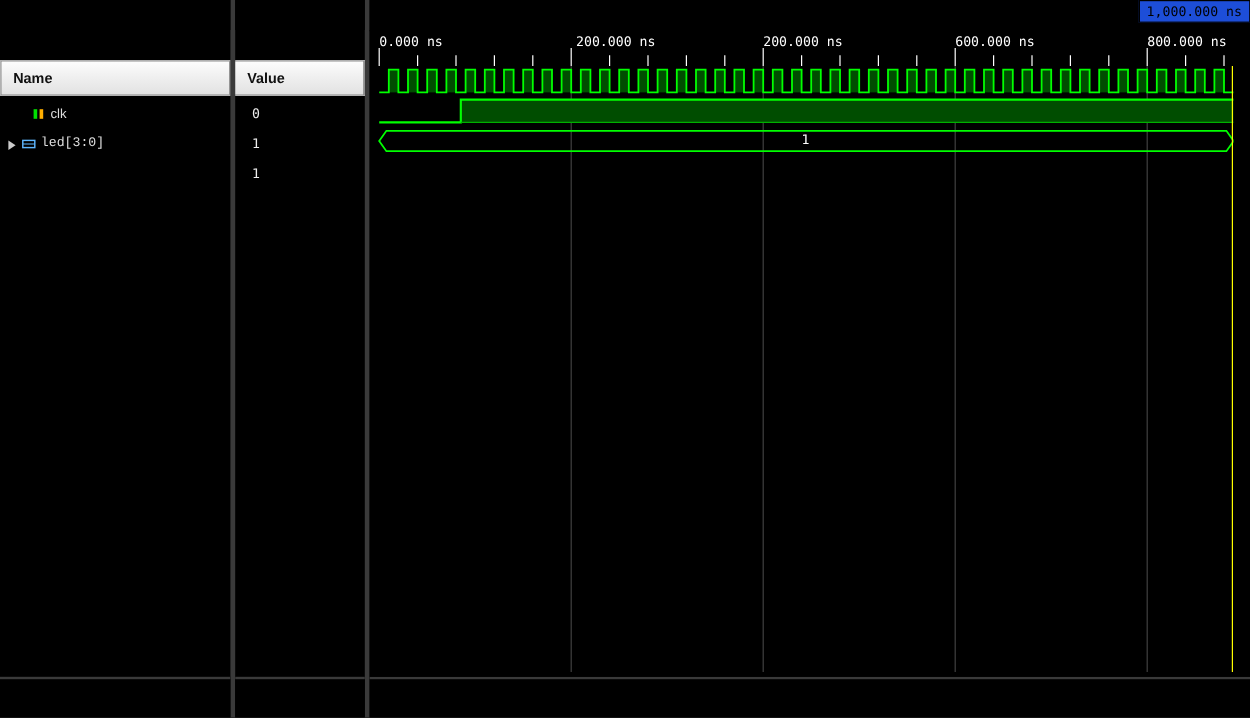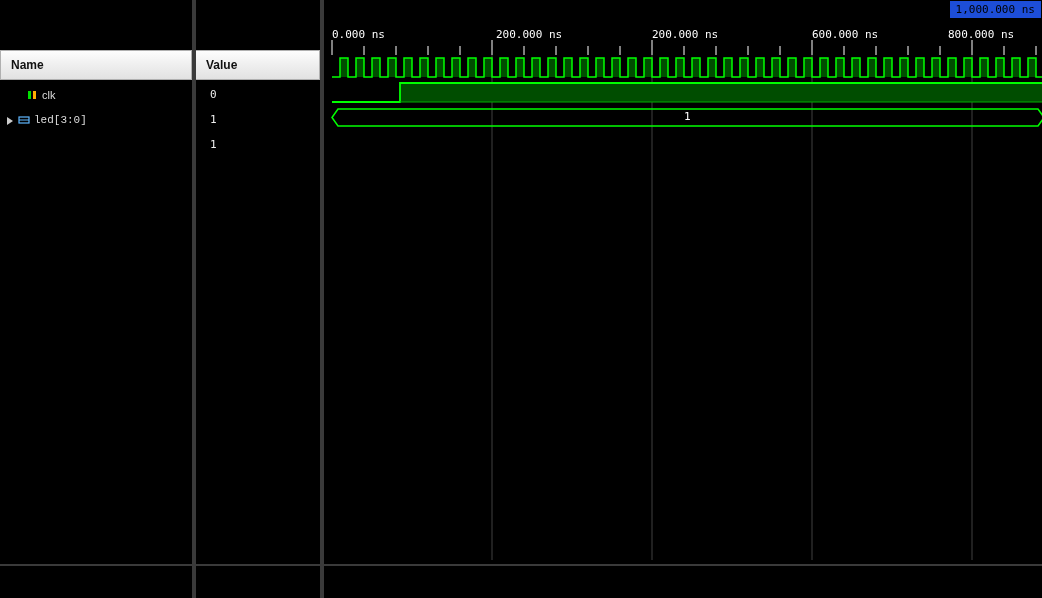--- a/index.html
+++ b/index.html
@@ -18,21 +18,21 @@
     gap: 4px;
     background: #3a3a3a;
   }
   .panel {
     background: #000;
     display: flex;
     flex-direction: column;
     height: 100%;
   }
   .name-panel { width: 192px; }
-  .value-panel { width: 124px; }
+  .value-panel { width: 108px; }
   .wave-panel { flex: 1; position: relative; }
 
   .col-header {
     height: 30px;
     background: linear-gradient(to bottom, #fdfdfd 0%, #f0f0f0 45%, #e2e2e2 100%);
     border: 1px solid #b0b0b0;
     display: flex;
     align-items: center;
     padding-left: 10px;
     font-weight: bold;
@@ -216,21 +216,21 @@
           <line x1="616" x2="616" y1="20" y2="30" stroke="#fff" stroke-width="1"></line>
           <line x1="648" x2="648" y1="14" y2="30" stroke="#fff" stroke-width="1"></line>
           <line x1="680" x2="680" y1="20" y2="30" stroke="#fff" stroke-width="1"></line>
           <line x1="712" x2="712" y1="20" y2="30" stroke="#fff" stroke-width="1"></line>
           <line x1="0" x2="720" y1="30" y2="30" stroke="#fff"></line>
         </svg>
       <div class="rlabel" style="left: 8px;">0.000 ns</div>
       <div class="rlabel" style="left: 172px;">200.000 ns</div>
       <div class="rlabel" style="left: 328px;">200.000 ns</div>
       <div class="rlabel" style="left: 488px;">600.000 ns</div>
-      <div class="rlabel" style="left: 624px;">800.000 ns</div>
+      <div class="rlabel" style="left: 648px;">800.000 ns</div>
     </div>
     <div class="wave-body">
       <svg id="wave-svg" width="720" height="510">
           <line x1="168" x2="168" y1="0" y2="505" stroke="#404040" stroke-width="1"></line>
           <line x1="328" x2="328" y1="0" y2="505" stroke="#404040" stroke-width="1"></line>
           <line x1="488" x2="488" y1="0" y2="505" stroke="#404040" stroke-width="1"></line>
           <line x1="648" x2="648" y1="0" y2="505" stroke="#404040" stroke-width="1"></line>
           <rect x="16" y="3" width="8" height="19" fill="#004d00"></rect>
           <rect x="32" y="3" width="8" height="19" fill="#004d00"></rect>
           <rect x="48" y="3" width="8" height="19" fill="#004d00"></rect>

